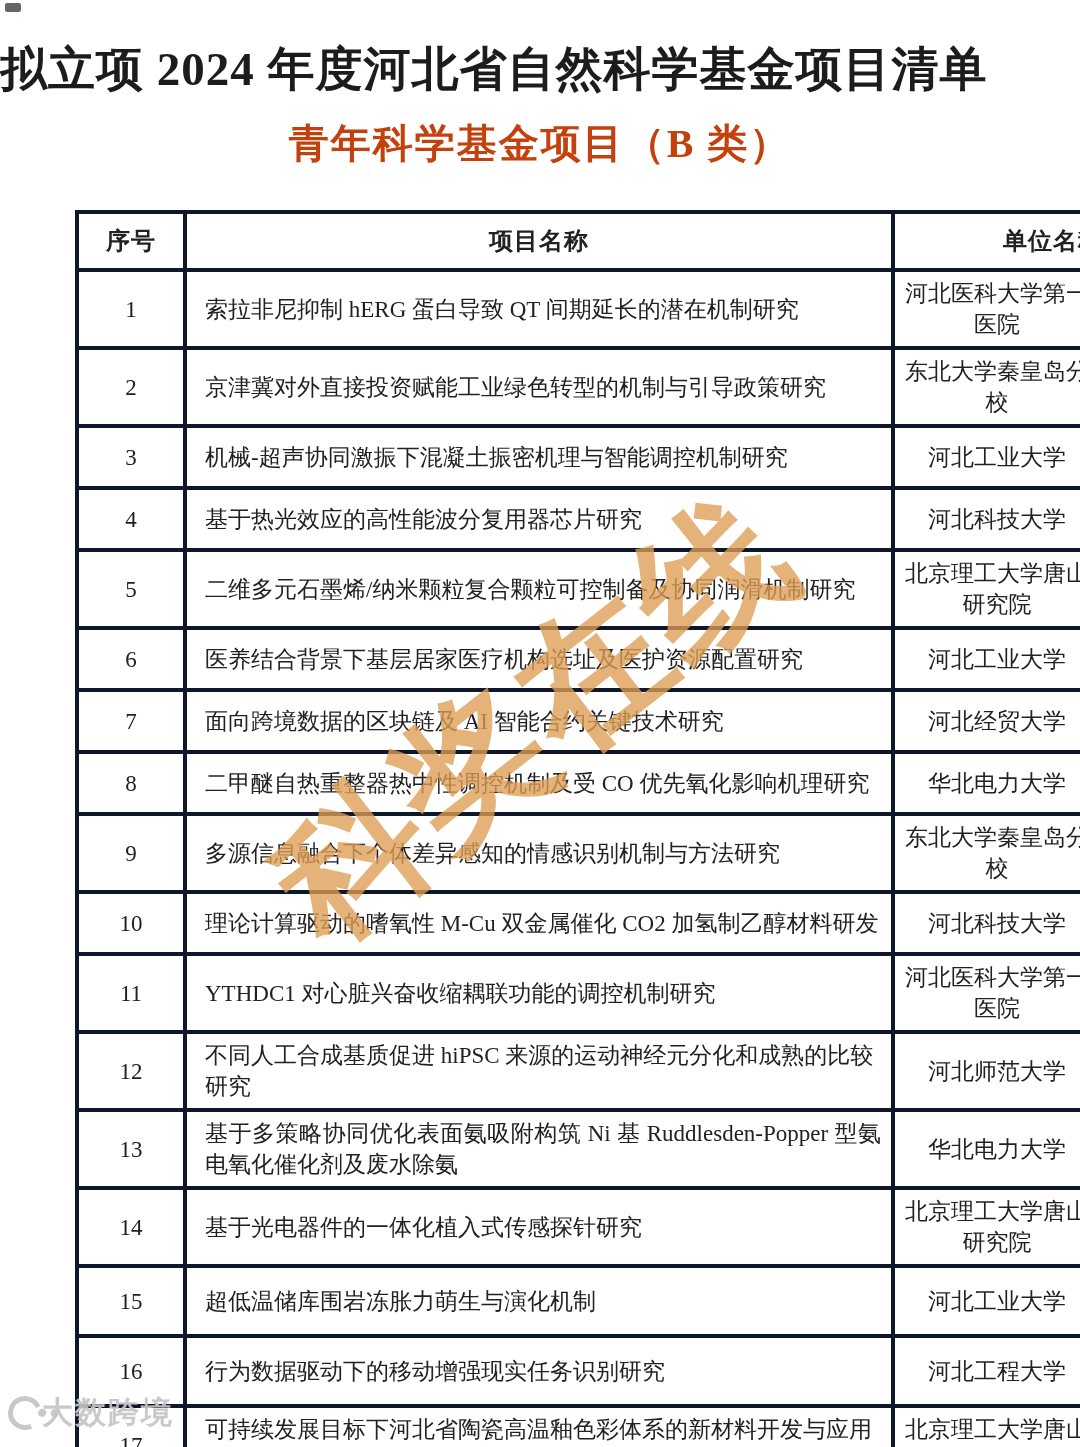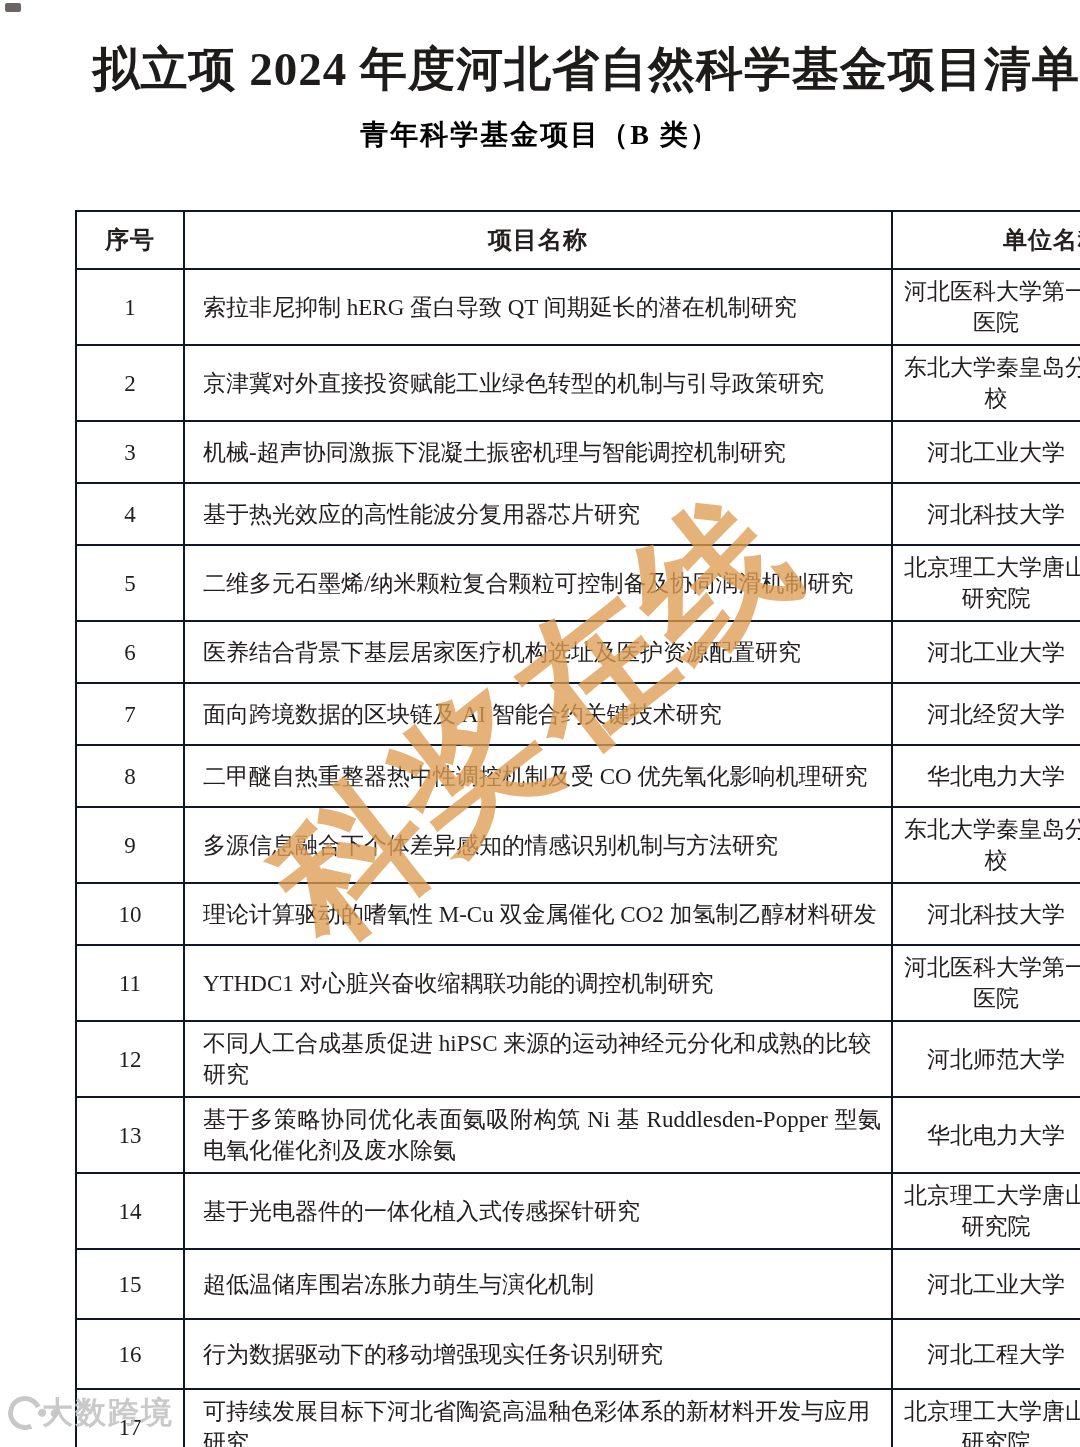--- a/index.html
+++ b/index.html
@@ -8,47 +8,47 @@
     background: #ffffff;
     font-family: "Liberation Serif", "DejaVu Serif", serif;
     position: relative;
     overflow: hidden;
   }
   .page { position: relative; width: 1080px; height: 1447px; }
 
   .doc-title {
     position: absolute;
     top: 38px; left: 0; width: 1080px;
-    text-align: right;
+    text-align: left;
     font-size: 47px;
     font-weight: bold;
     color: #1e1b1b;
     letter-spacing: 1px;
     white-space: nowrap;
   }
   .doc-subtitle {
     position: absolute;
     top: 116px; left: 0; width: 1080px;
     text-align: center;
-    font-size: 28px;
-    font-weight: bold;
-    color: #000000;
+    font-size: 40px;
+    font-weight: bold;
+    color: #c2410c;
     letter-spacing: 2px;
   }
 
   .grant-table {
     position: absolute;
     top: 210px; left: 75px;
     width: 930px;
     border-collapse: collapse;
     table-layout: fixed;
     background: transparent;
   }
   .grant-table th, .grant-table td {
-    border: 2px solid #0f172a;
+    border: 4px solid #0f172a;
     vertical-align: middle;
     color: #242020;
   }
   .grant-table th {
     height: 58px;
     font-size: 24px;
     font-weight: bold;
     text-align: center;
     letter-spacing: 1px;
   }

